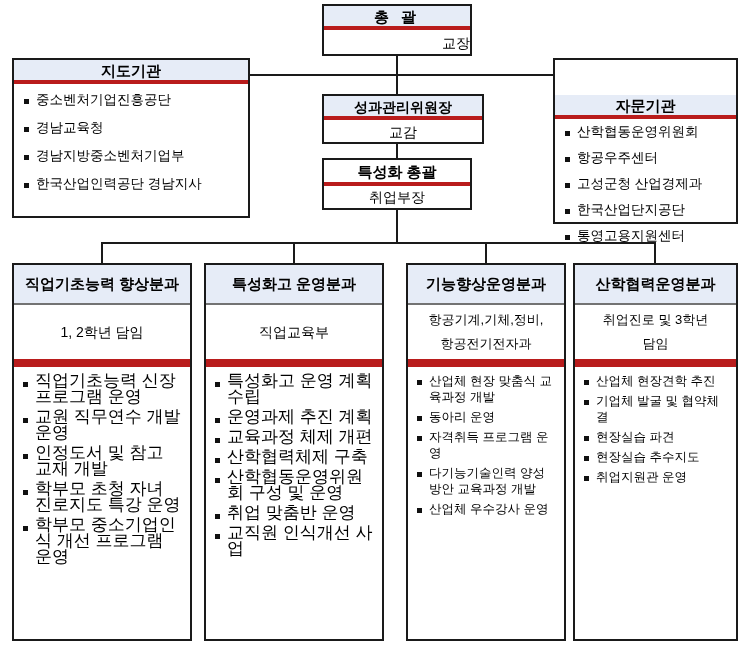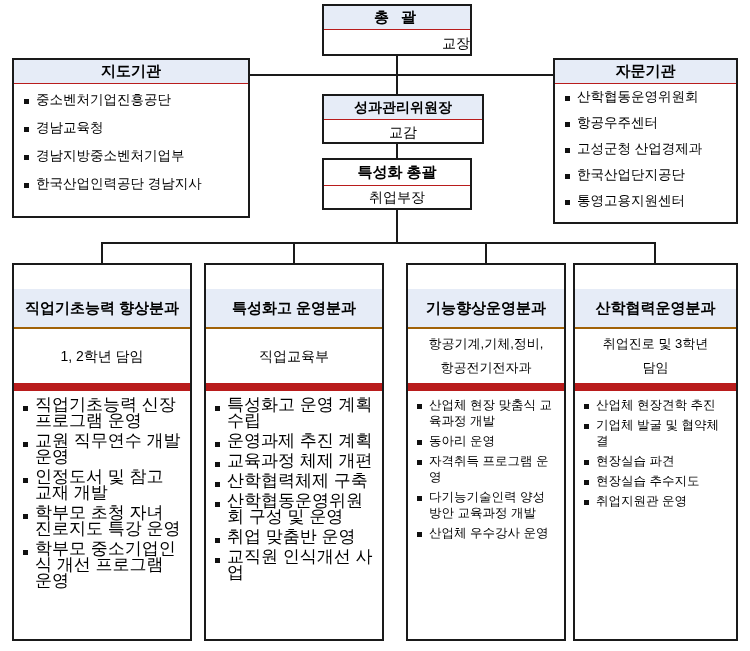--- a/index.html
+++ b/index.html
@@ -22,21 +22,21 @@
     height: 651px;
   }
   .box {
     position: absolute;
     border: 2px solid #1a1a1a;
     background: #ffffff;
     box-sizing: border-box;
   }
   .box-head {
     background: #e6ecf7;
-    border-bottom: 1px solid #b91c1c;
+    border-bottom: 4px solid #b91c1c;
     text-align: center;
     font-weight: bold;
     box-sizing: border-box;
     white-space: nowrap;
   }
   .box-head.plain {
     background: #ffffff;
   }
   .box-body {
     text-align: center;
@@ -75,21 +75,21 @@
   #box-top .box-body { height: 26px; line-height: 26px; font-size: 14px; text-align: right; }
 
   
   #box-left { left: 12px; top: 58px; width: 238px; height: 160px; }
   #box-left .box-head { height: 24px; line-height: 22px; font-size: 15px; }
   #box-left .bullets { padding: 8px 6px 4px 8px; font-size: 13.5px; line-height: 15px; }
   #box-left .bullets li { margin-bottom: 13px; }
 
   
   #box-right { left: 553px; top: 58px; width: 185px; height: 166px; }
-  #box-right .box-head { height: 24px; line-height: 22px; font-size: 15px; }
+  #box-right .box-head { height: 24px; line-height: 22px; font-size: 15px; margin-top: 35px; }
   #box-right .bullets { padding: 5px 4px 4px 8px; font-size: 13.5px; line-height: 15px; }
   #box-right .bullets li { margin-bottom: 11px; }
 
   
   #box-mid1 { left: 322px; top: 94px; width: 162px; height: 50px; }
   #box-mid1 .box-head { height: 24px; line-height: 22px; font-size: 14px; }
   #box-mid1 .box-body { height: 24px; line-height: 24px; font-size: 14px; }
 
   
   #box-mid2 { left: 322px; top: 158px; width: 150px; height: 52px; }
@@ -102,22 +102,21 @@
     top: 263px;
     height: 378px;
     border: 2px solid #1a1a1a;
     background: #ffffff;
     box-sizing: border-box;
   }
   .col .box-head {
     height: 40px;
     line-height: 38px;
     font-size: 15px;
-    border-bottom: 2px solid #a16207;
-    margin-top: 24px;
+    border-bottom: 2px solid #737373;
   }
   .col .col-sub {
     height: 62px;
     display: flex;
     align-items: center;
     justify-content: center;
     text-align: center;
     font-size: 14px;
     line-height: 17px;
     border-bottom: 8px solid #b91c1c;

